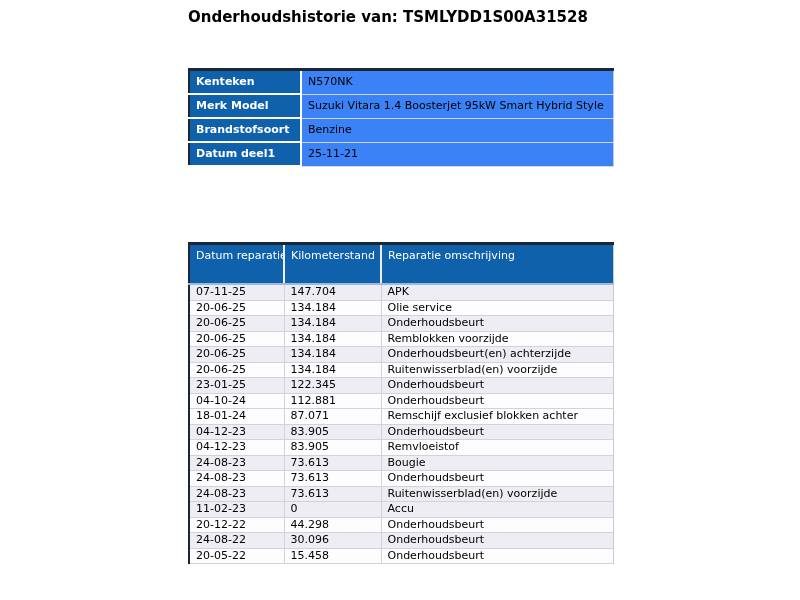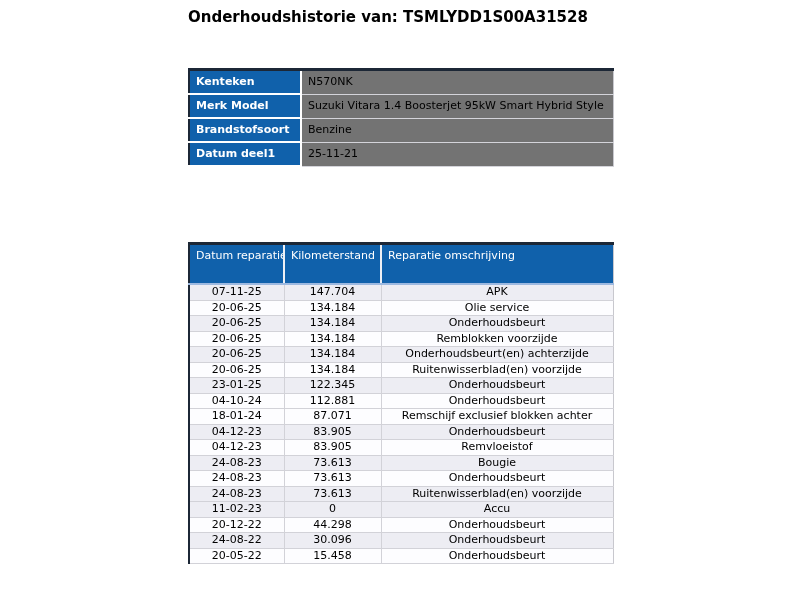--- a/index.html
+++ b/index.html
@@ -50,21 +50,21 @@
     overflow: hidden;
     white-space: nowrap;
   }
   .info-label {
     background: #1061ab;
     color: #ffffff;
     font-weight: bold;
     border-bottom: 2px solid #ffffff;
   }
   .info-value {
-    background: #737373;
+    background: #3b82f6;
     color: #000000;
     border-left: 2px solid #ffffff;
     border-bottom: 1px solid #d4d4da;
   }
 
   
   .maint-table {
     position: absolute;
     left: 188px;
     top: 242px;
@@ -84,21 +84,20 @@
   }
   .maint-table thead th + th { border-left: 2px solid #eef0f5; }
   .maint-table tbody td {
     height: 14.5px;
     line-height: 14.5px;
     padding: 0 6px;
     border-bottom: 1px solid #d2d2d8;
     white-space: nowrap;
     overflow: hidden;
     color: #000000;
-    text-align: center;
   }
   .maint-table tbody td + td { border-left: 1px solid #d2d2d8; }
   .maint-table tbody tr.odd td  { background: #ededf3; }
   .maint-table tbody tr.even td { background: #fdfdff; }
 </style>
 </head>
 <body>
 
 <div class="screen">
 

